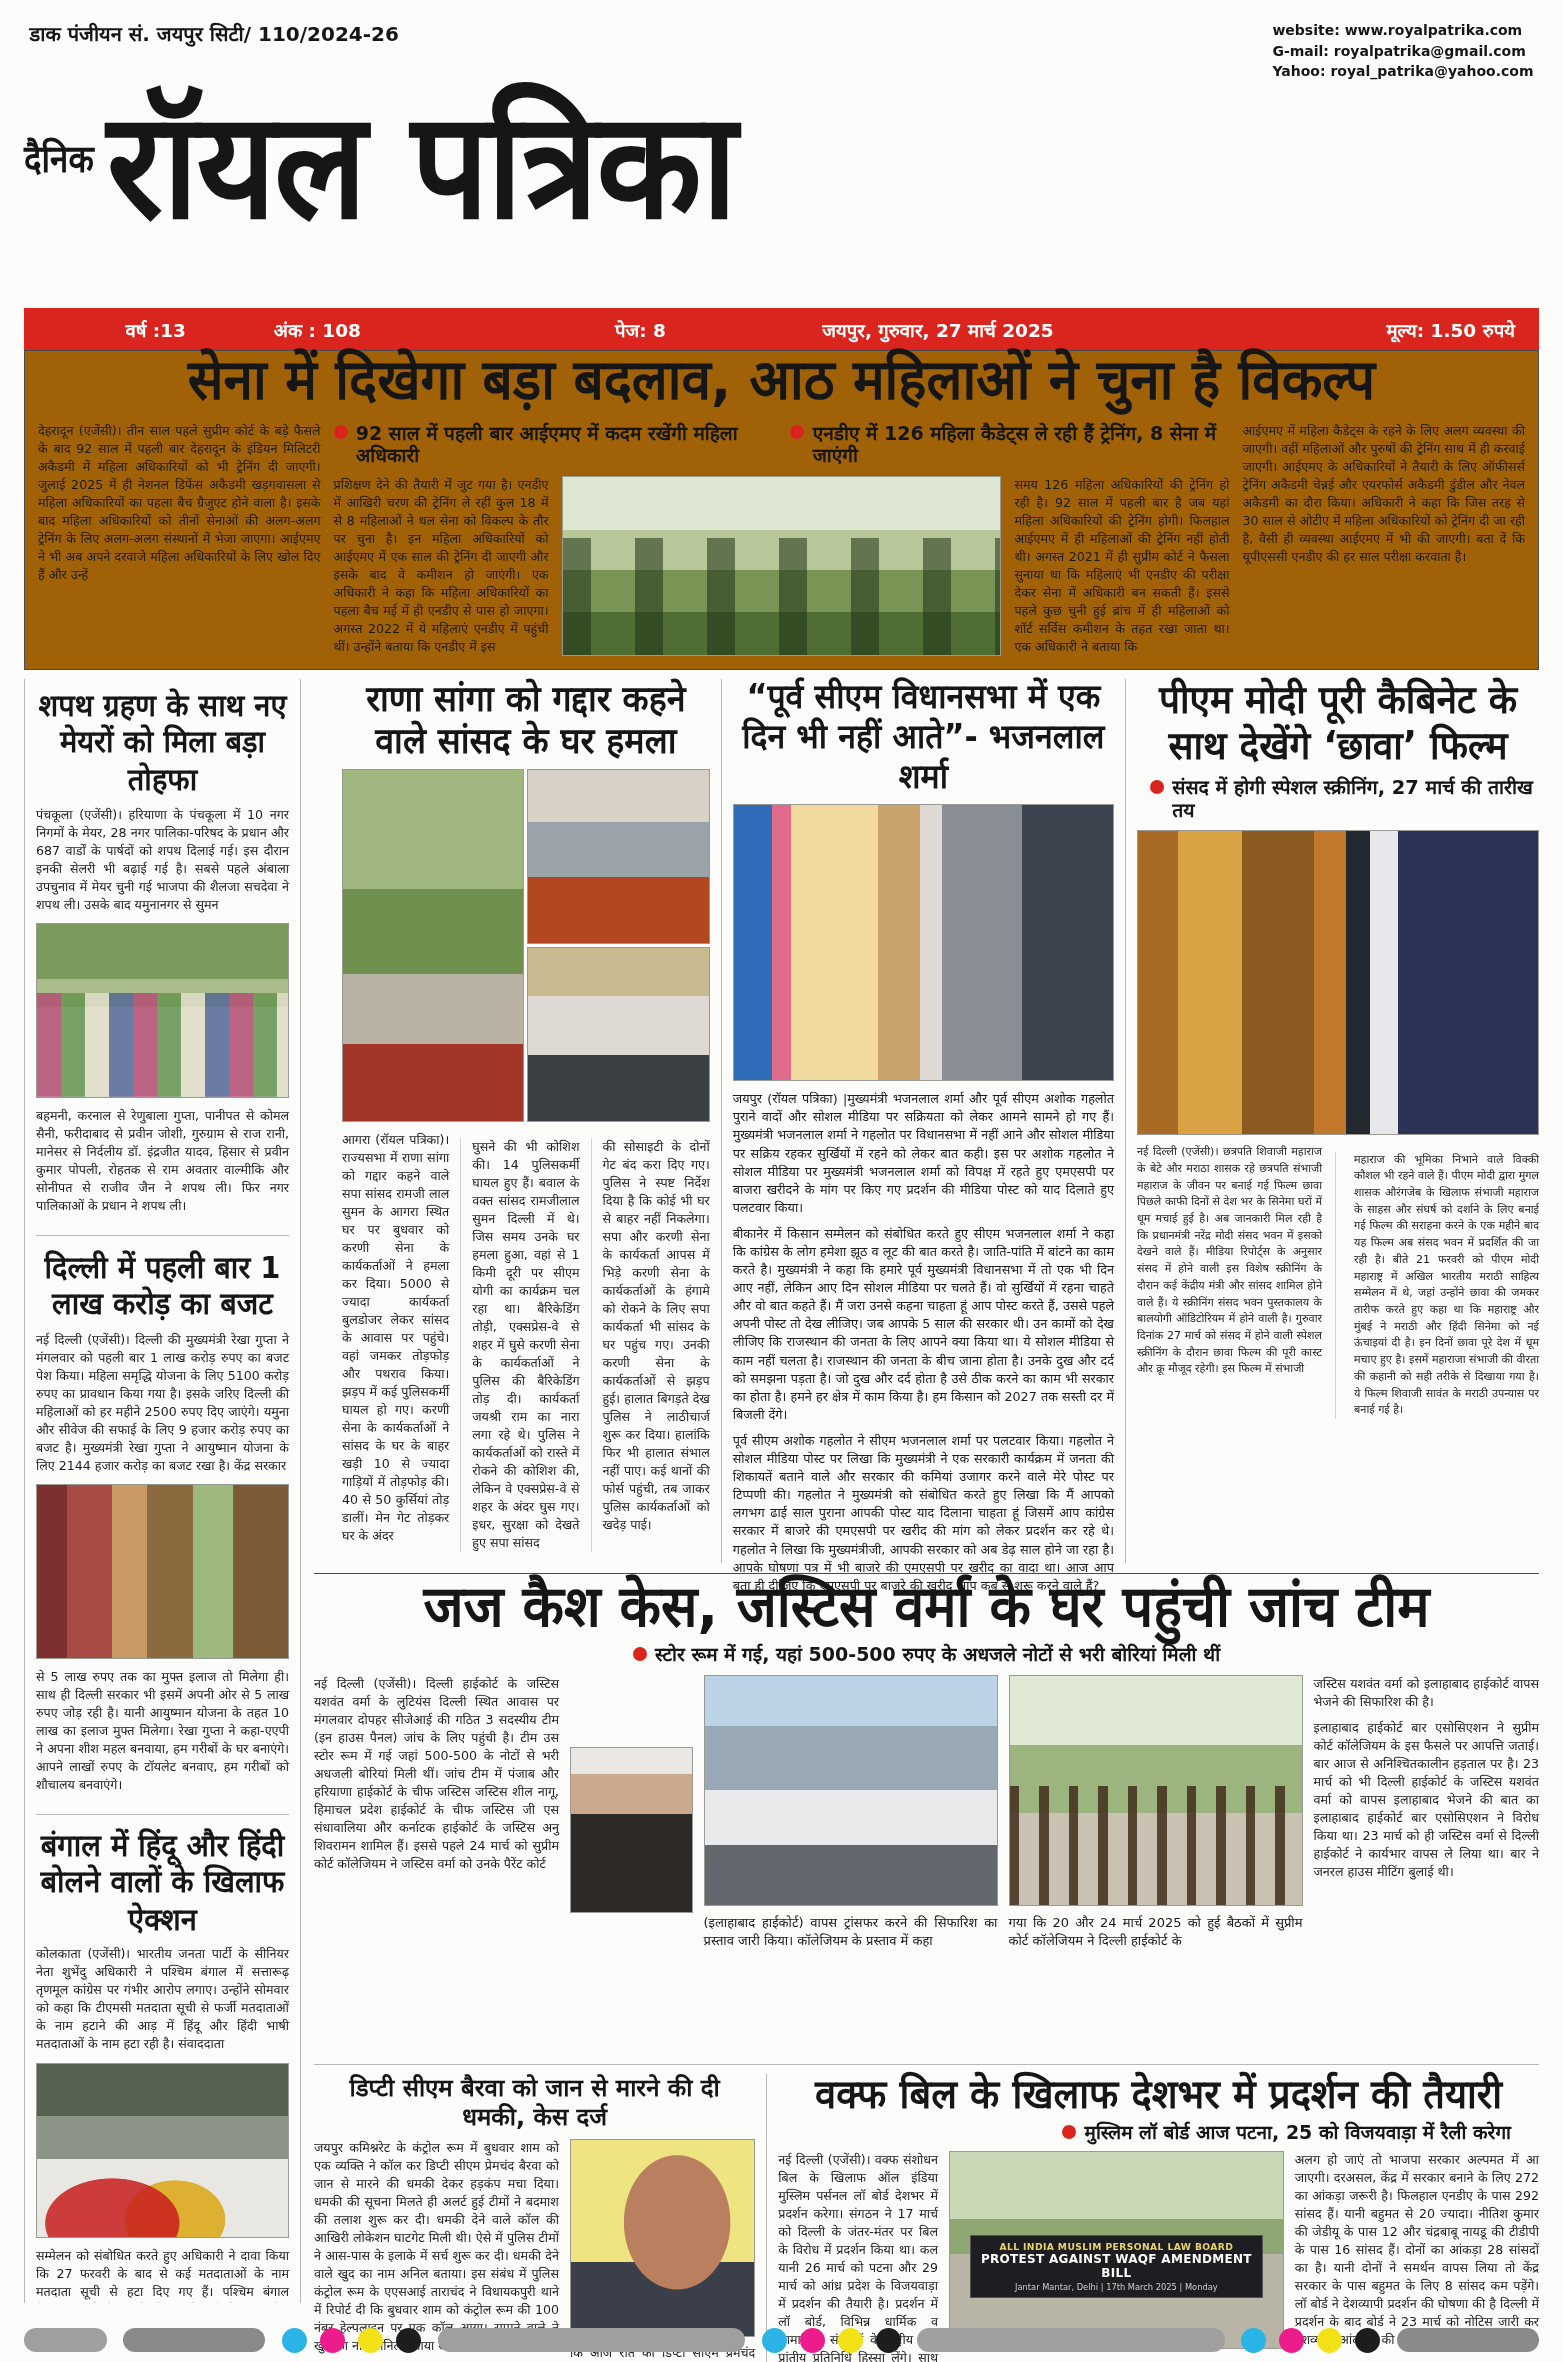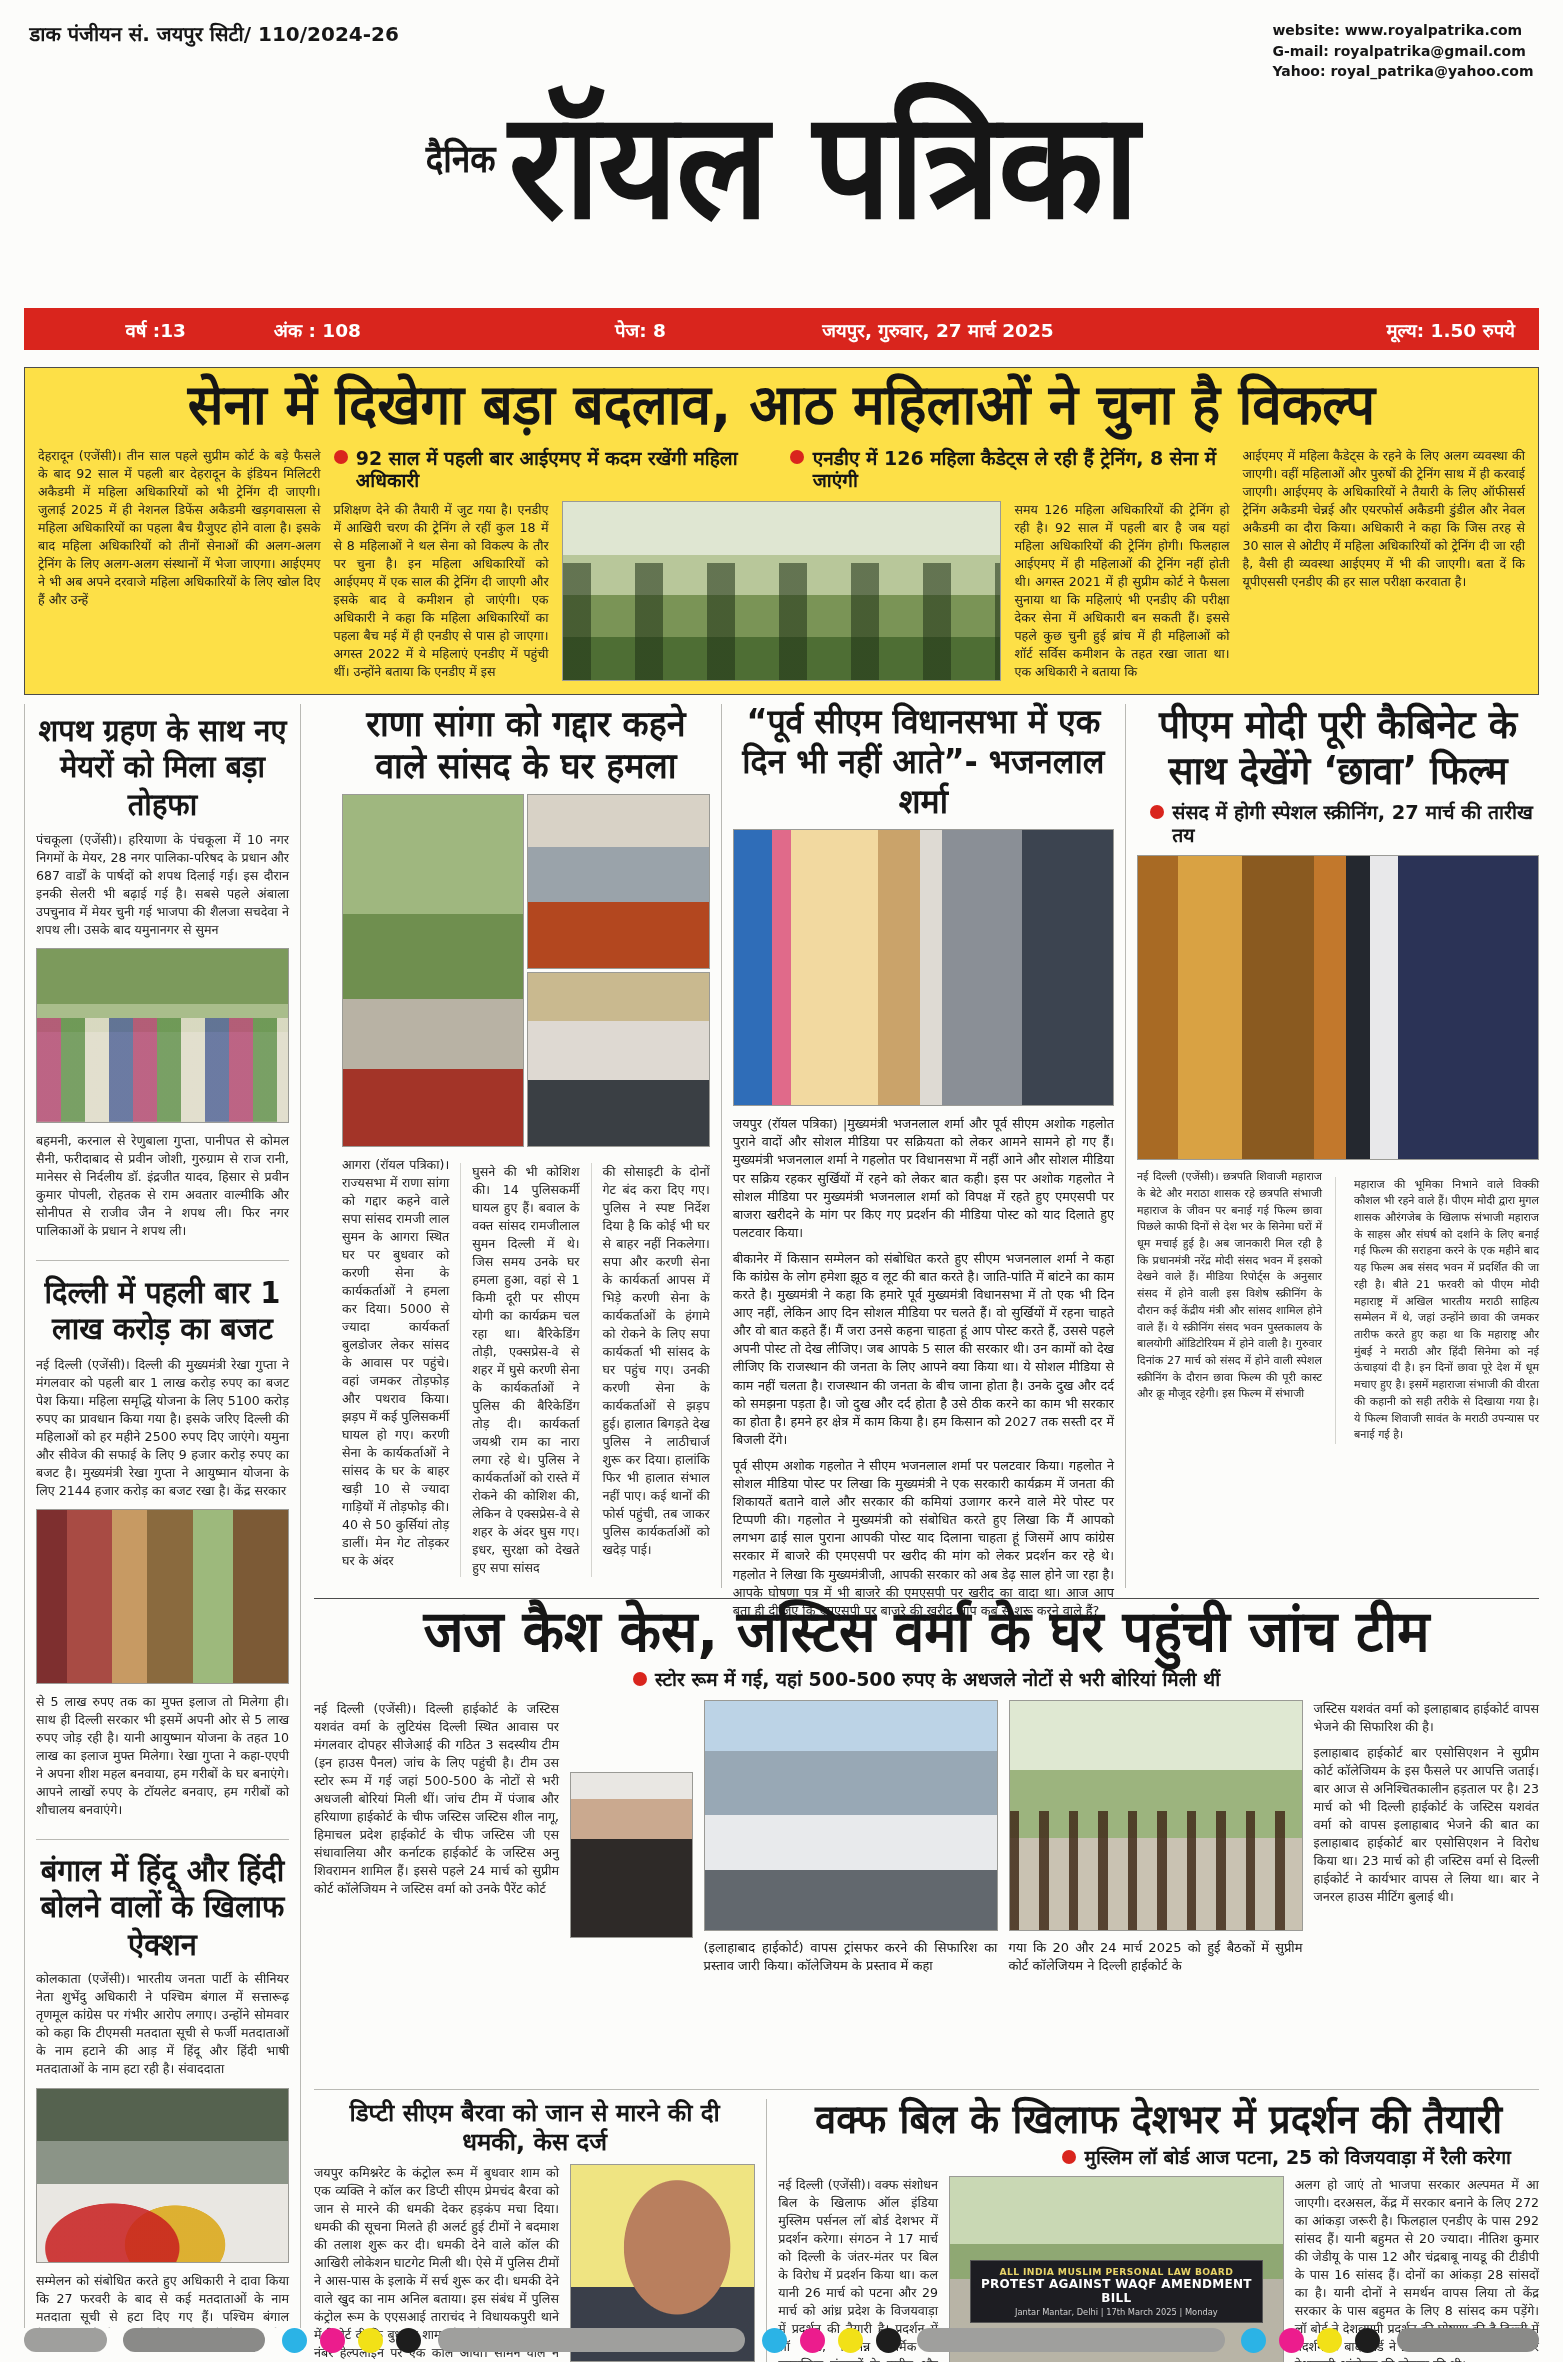--- a/index.html
+++ b/index.html
@@ -10,33 +10,33 @@
   }
   *{margin:0;padding:0;box-sizing:border-box;}
   html,body{background:#e8e8e6;}
   body{font-family:"DejaVu Sans","Liberation Sans",sans-serif;color:var(--ink);}
   .page{width:1563px;height:2363px;margin:0 auto;background:var(--paper);overflow:hidden;position:relative;padding:16.6px 24px 0 24px;}
 
   
   .top-row{display:flex;justify-content:space-between;align-items:flex-start;padding:3.7px 5.5px 0 5.5px;}
   .reg-no{font-size:20px;font-weight:700;}
   .contact{font-size:14px;font-weight:700;line-height:1.45;text-align:left;}
-  .masthead{display:flex;justify-content:center;align-items:flex-start;margin-top:-7.4px;height:229px;}
+  .masthead{display:flex;align-items:flex-start;margin-top:-7.4px;height:229px;}
   .daily{font-size:33px;font-weight:900;margin-top:61px;margin-right:13px;transform:scaleY(1.15);}
   .paper-title{font-size:137px;font-weight:900;line-height:1.35;letter-spacing:-1.8px;transform:scaleY(1.08);white-space:nowrap;}
 
   .infobar{background:var(--red);color:#fff;font-weight:800;font-size:18.5px;
     display:grid;grid-template-columns:138px 175px 305px 1fr 305px;align-items:center;
     height:42px;padding:0 24px;margin-top:5.5px;}
   .infobar .c{text-align:right;}
   .infobar .date{text-align:center;}
   .infobar .price{text-align:right;}
 
   
-  .lead{border:1.8px solid #4c4c4c;margin-top:17px;padding:8px 13px 13px 13px;background:#fde047;}
+  .lead{border:1.8px solid #4c4c4c;margin-top:0;padding:0 13px 13px 13px;background:#a16207;}
   .lead-hl{font-size:53px;font-weight:900;line-height:1.08;text-align:center;transform:scaleY(1.05);white-space:nowrap;}
   .lead-grid{display:flex;gap:13px;margin-top:13px;}
   .lead-col{flex:0 0 19%;}
   .lead-mid{flex:1;display:flex;flex-direction:column;}
   .kickers{display:flex;gap:21px;margin-bottom:9.2px;}
   .kicker{display:flex;gap:8.3px;align-items:flex-start;font-weight:800;font-size:19px;line-height:1.2;}
   .kicker .dot{width:14px;height:14px;border-radius:50%;background:var(--red);margin-top:3.7px;flex:none;}
   .lead-mid-row{display:flex;gap:13px;flex:1;}
   .lead-mid-row .t{flex:0 0 24%;}
   .lead-mid-row .ph{flex:1;}

